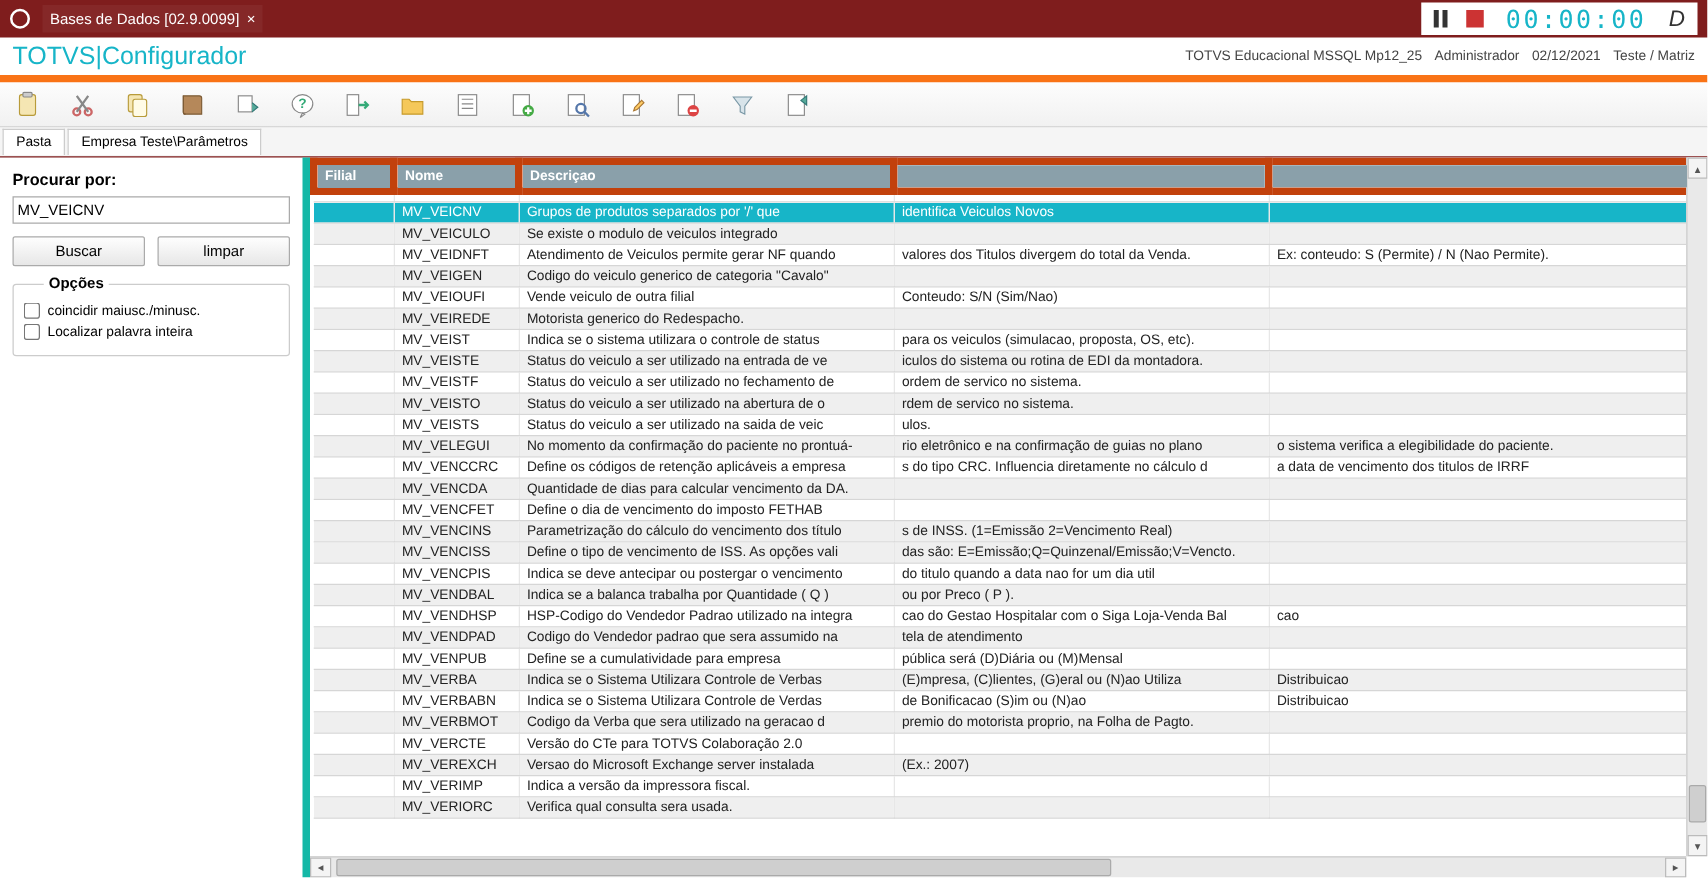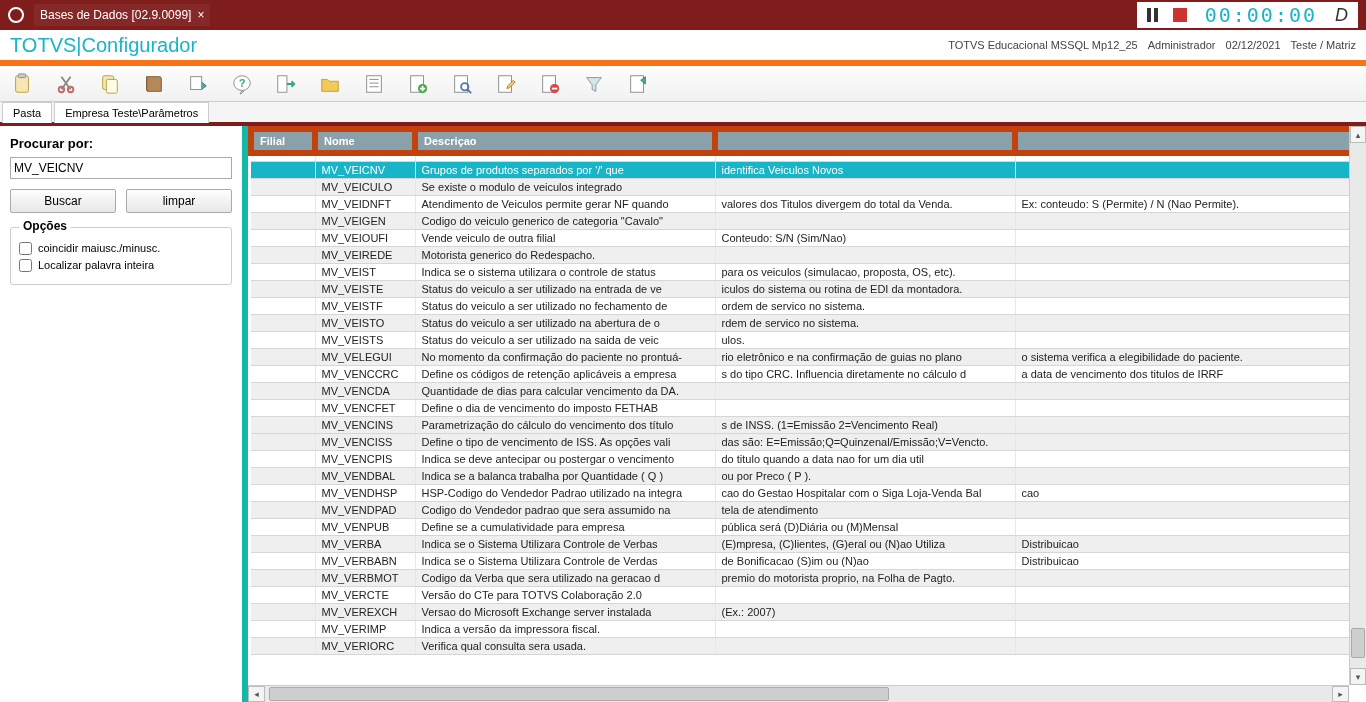--- a/index.html
+++ b/index.html
@@ -16,34 +16,34 @@
   .topbar .stop { width:14px; height:14px; background:#c33; }
   .topbar .flag { font-style:italic; font-size:18px; color:#333; }
   
   .titlebar { height:36px; display:flex; align-items:center; padding:0 10px; font-size:20px; color:#17b5c8; border-bottom:6px solid #f97316; }
   .titlebar .right { margin-left:auto; font-size:11px; color:#444; display:flex; gap:10px; }
   
   .toolbar { height:36px; display:flex; align-items:center; gap:20px; padding:0 10px; border-bottom:1px solid #ccc; background:linear-gradient(#fdfdfd,#f1f1f1);}
   .toolbar .tbtn { width:24px; height:24px; cursor:pointer; display:flex; align-items:center; justify-content:center; }
   .toolbar svg { width:22px; height:22px; }
   
-  .breadcrumb-bar { height:24px; display:flex; align-items:center; border-bottom:4px solid #7f1d1d; background:#f5f5f5; font-size:11px; }
+  .breadcrumb-bar { height:24px; display:flex; align-items:center; border-bottom:1px solid #7f1d1d; background:#f5f5f5; font-size:11px; }
   .breadcrumb-bar .bc-item { padding:4px 10px; border:1px solid #ccc; border-bottom:none; background:#fff; margin-left:2px; }
   .breadcrumb-bar .bc-item:first-child { background:#fff; }
   
   .main { display:flex; height:calc(702px - 30px - 36px - 36px - 24px); }
   
   .sidebar { width:248px; border-right:6px solid #14b8a6; padding:10px; font-size:12px; }
   .sidebar .label { font-weight:bold; margin-bottom:6px; font-size:13px; }
   .sidebar input[type=text] { width:100%; padding:3px; border:1px solid #aaa; margin-bottom:10px; font-size:12px;}
   .sidebar .btn-row { display:flex; gap:10px; margin-bottom:14px; }
   .sidebar button { flex:1; padding:4px 0; border:1px solid #aaa; background:linear-gradient(#fefefe,#e7e7e7); cursor:pointer; font-size:12px; border-radius:2px;}
   .sidebar .fieldset { border:1px solid #ccc; border-radius:3px; padding:10px 8px 8px; position:relative;}
-  .sidebar .fieldset .legend { position:absolute; top:-9px; left:8px; background:#fff; padding:0 4px; font-weight:bold; font-size:12px;}
-  .sidebar .chk { display:flex; align-items:flex-start; gap:6px; margin:4px 0; font-size:11px;}
+  .sidebar .fieldset .legend { position:absolute; top:-9px; left:24px; background:#fff; padding:0 4px; font-weight:bold; font-size:12px;}
+  .sidebar .chk { display:flex; align-items:center; gap:6px; margin:4px 0; font-size:11px;}
   .sidebar .chk input { cursor:pointer; }
   
   .grid-wrap { flex:1; display:flex; flex-direction:column; position:relative;}
   .grid { border-collapse:collapse; width:100%; font-size:11px; table-layout:fixed; }
   .grid th { background:#8aa0aa; color:#fff; text-align:left; padding:3px 6px; border:6px solid #c2410c; font-weight:bold; position:sticky; top:0;}
   .grid td { padding:2px 6px; border-bottom:1px solid #d6d6d6; border-right:1px solid #e7e7e7; white-space:nowrap; overflow:hidden; text-overflow:ellipsis; color:#222;}
   .grid tr.alt td { background:#efefef; }
   .grid tr.first-data td { height:8px; padding:0; }
   .grid tr.selected td { background:#17b5c8 !important; color:#fff; }
   

